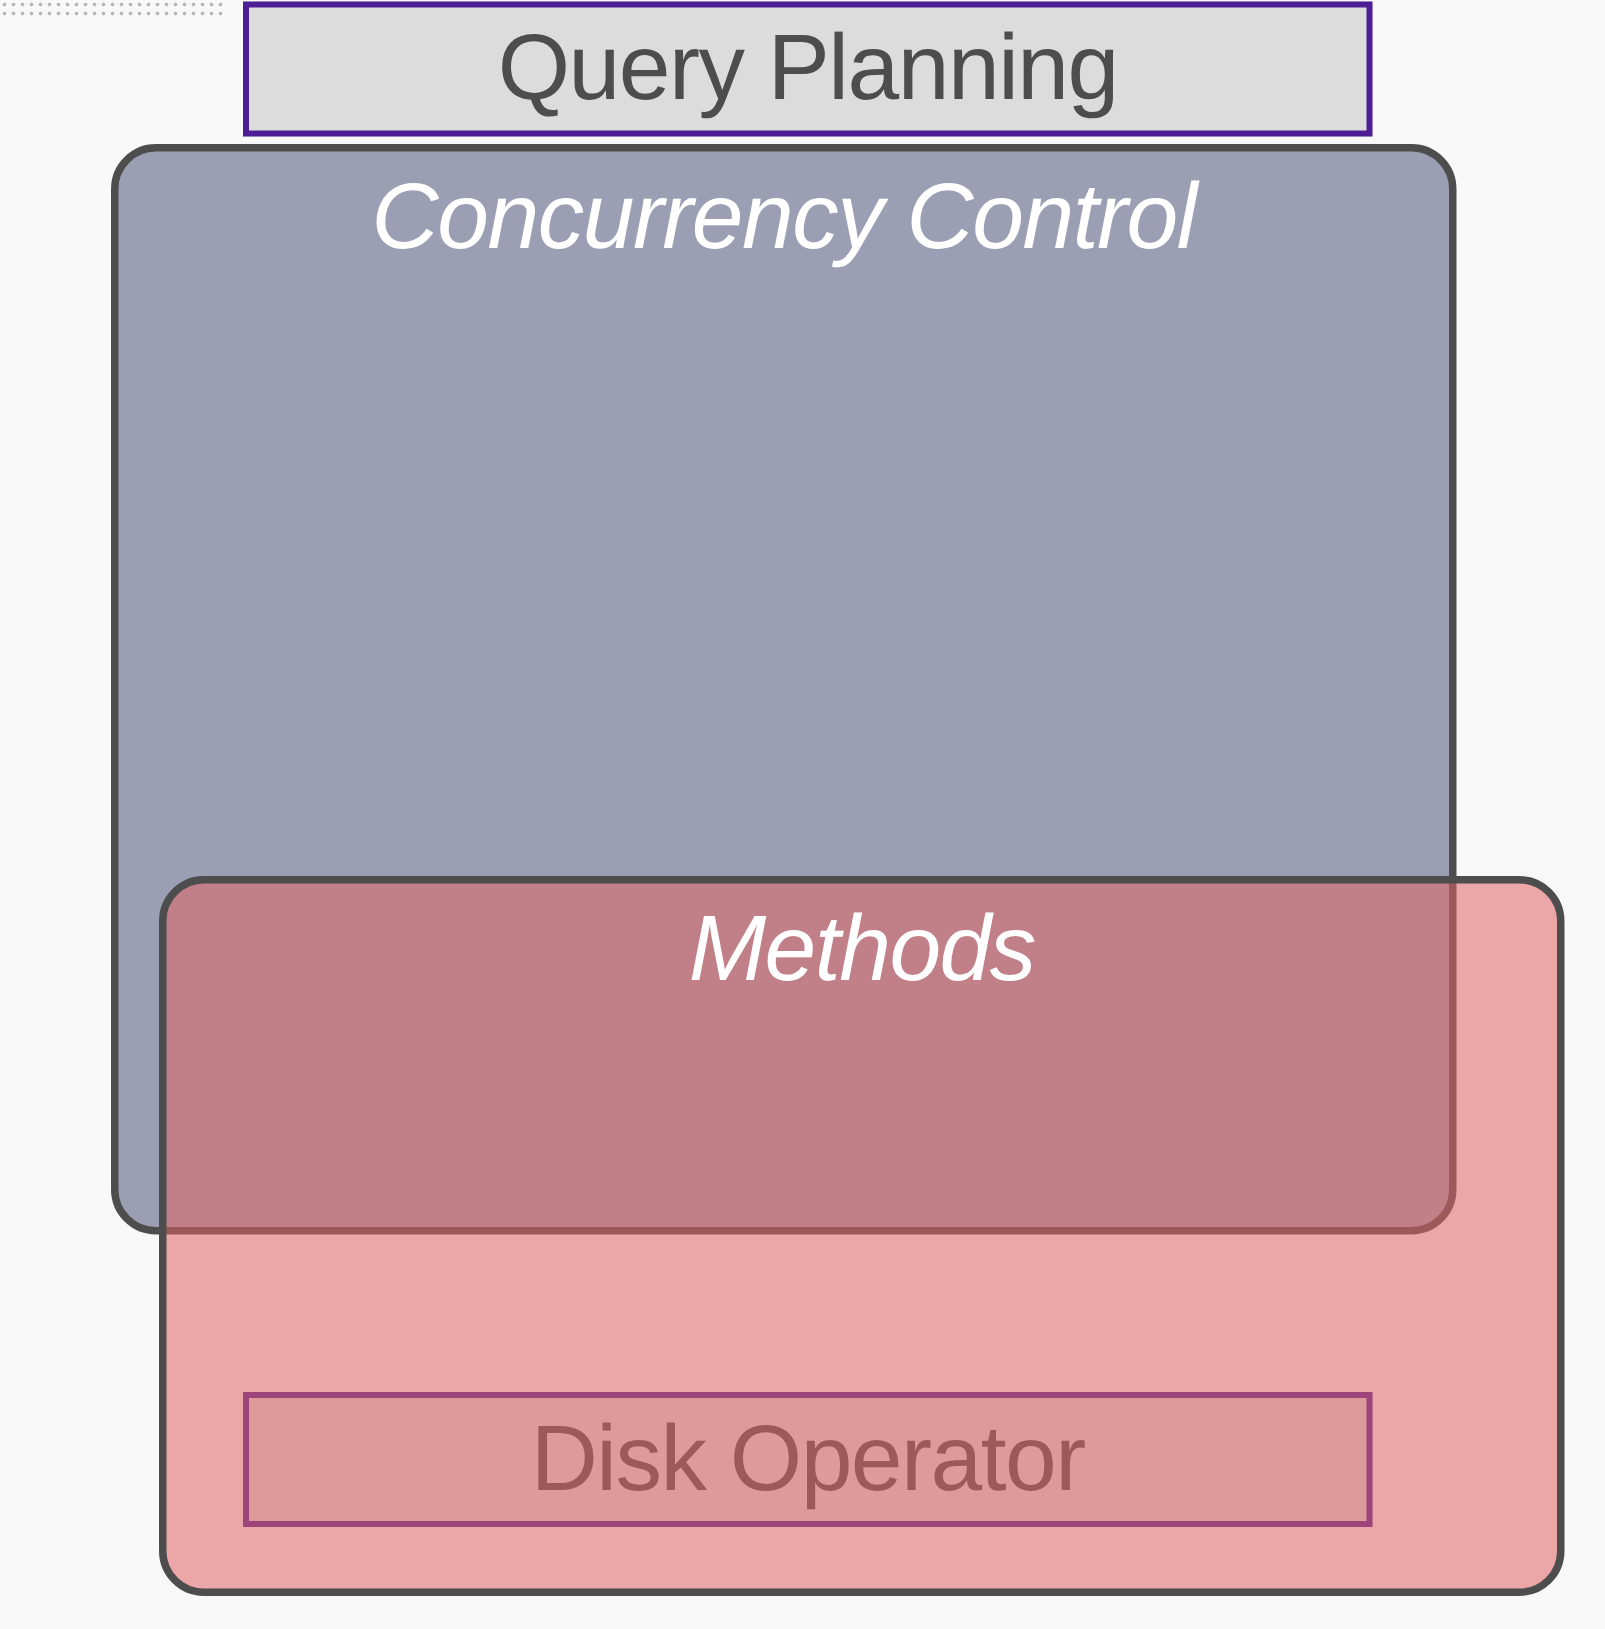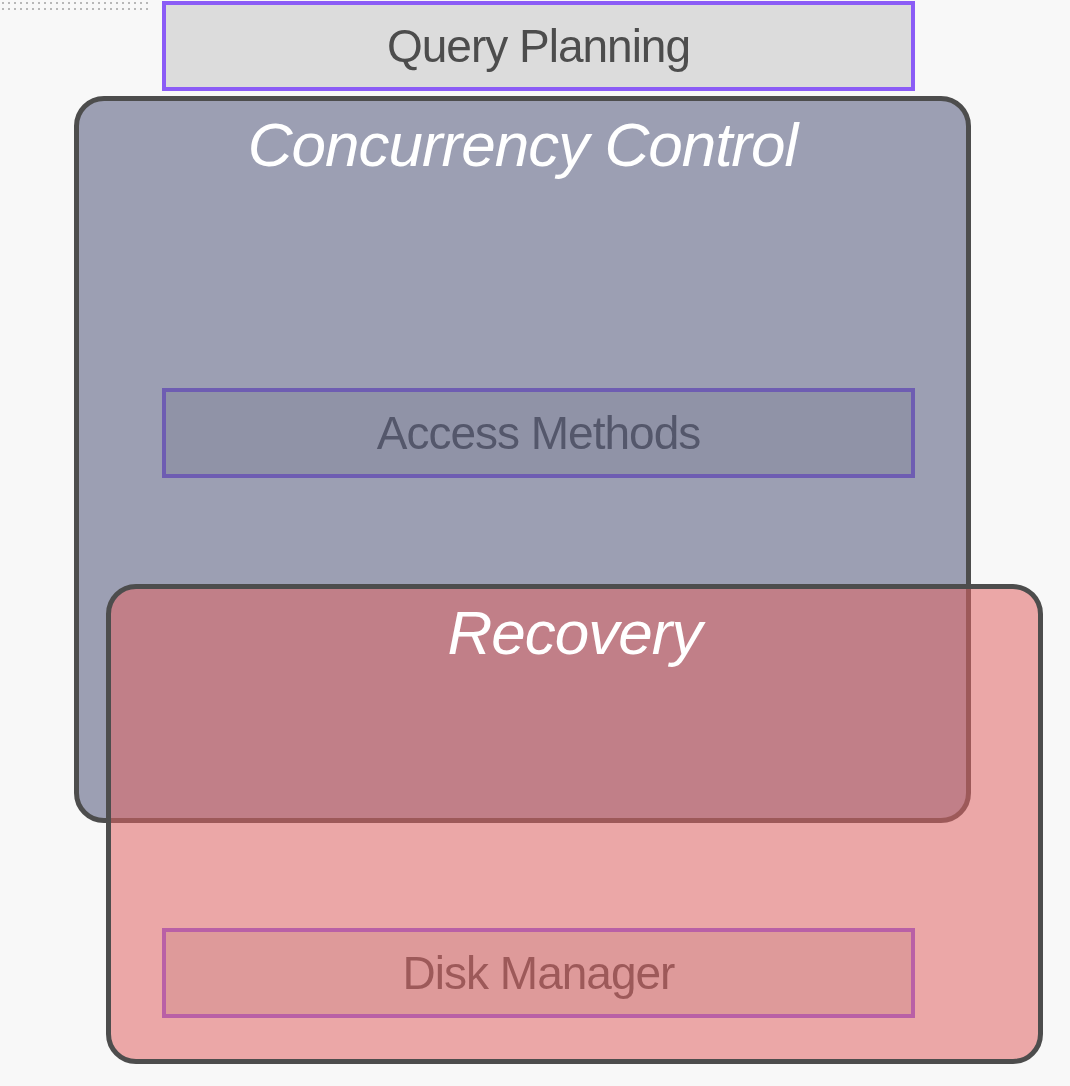--- a/index.html
+++ b/index.html
@@ -24,24 +24,24 @@
   .stage {
     position: absolute;
     left: 0;
     top: 0;
     width: 1070px;
     height: 1086px;
   }
   .box {
     position: absolute;
     background: #dcdcdc;
-    border: 4px solid #8b5cf6;
+    border: 4px solid #4c1d95;
     color: #4d4d4d;
     text-align: center;
-    font-size: 46px;
+    font-size: 62px;
     line-height: 1.1;
     box-sizing: border-box;
     display: flex;
     align-items: center;
     justify-content: center;
     font-weight: 400;
     letter-spacing: -1px;
   }
   .panel {
     position: absolute;
@@ -66,26 +66,25 @@
 </head>
 <body>
 
 <div class="dotted-strip"></div>
 
 <div class="stage">
 
   <div class="box" style="left:162px; top:1px;   width:753px; height:90px;">Query Planning</div>
 
 
-  <div class="box" style="left:162px; top:388px; width:753px; height:90px;">Access Methods</div>
 
 
-  <div class="box" style="left:162px; top:928px; width:753px; height:90px;">Disk Manager</div>
+  <div class="box" style="left:162px; top:928px; width:753px; height:90px;">Disk Operator</div>
 
   <div class="panel bluegrey" style="left:74px; top:96px; width:897px; height:727px;padding-left:48px;">
     <div class="panel-label" style="top:8px;">Concurrency Control</div>
   </div>
 
   <div class="panel rose" style="left:106px; top:584px; width:937px; height:480px;">
-    <div class="panel-label" style="top:8px;">Recovery</div>
+    <div class="panel-label" style="top:8px;">Methods</div>
   </div>
 
 </div>
 
 </body></html>

